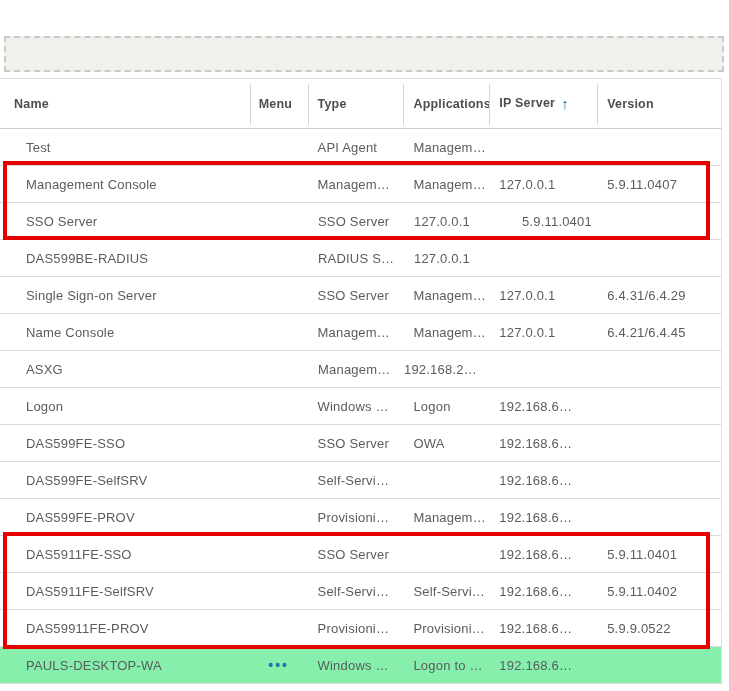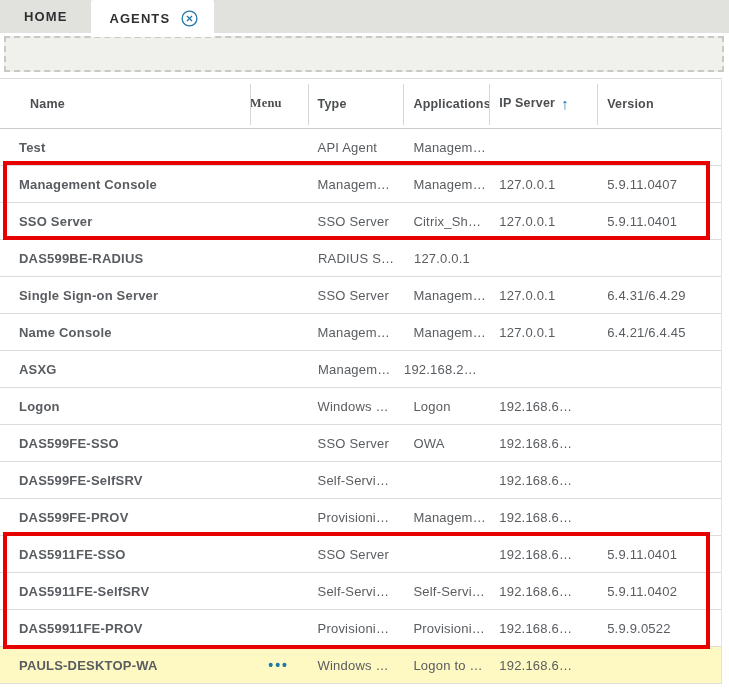--- a/index.html
+++ b/index.html
@@ -81,50 +81,50 @@
     content:"";
     position:absolute; left:0; top:5px; bottom:3px;
     width:1px; background:#d6d6d6;
   }
   .col-name  { width:250px; }
   .col-menu  { width:58px;  }
   .col-type  { width:96px;  }
   .col-applications { width:86px; }
   .col-ip    { width:108px; }
   .col-version { width:124px; }
-  .th.col-name { padding-left:30px; }
-  .th.col-menu { padding-left:0;font-family:Liberation Serif, serif; }
+  .th.col-name { padding-left:14px; }
+  .th.col-menu { padding-left:9px; }
   .ip-label { width:56px; line-height:1.3; white-space:normal; }
   .sort-arrow {
     margin-left:6px;
     color:#2179a8;
     font-size:15px;
     font-weight:400;
   }
 
   .tbody { background:#fff; }
   .tr {
     display:flex;
     height:37px;
     box-sizing:border-box;
     border-bottom:1px solid #dcdcdc;
     font-size:13px;
     color:#595c60;
     letter-spacing:0.2px;
     background:#fff;
   }
-  .tr.hover { background:#fef9c3; }
+  .tr.hover { background:#86efac; }
   .td {
     display:flex; align-items:center;
     box-sizing:border-box;
     padding-left:10px;
     overflow:hidden;
     white-space:nowrap;
   }
-  .td.col-name { padding-left:19px;font-weight:bold; }
+  .td.col-name { padding-left:26px; }
   .td.col-menu {
     justify-content:center;
     padding-left:0;
   }
   .td.col-menu.has-dots {
     color:#1d79a8;
     font-weight:700;
     font-size:14px;
     letter-spacing:2px;
     cursor:pointer;
@@ -141,34 +141,20 @@
     z-index:5;
   }
   .redbox-1 { top:161px; height:79px; }
   .redbox-2 { top:532px; height:117px; }
 </style>
 </head>
 <body>
 
 <div class="screen">
 
-  <div class="tabbar">
-    <div class="tab">
-      <span>HOME</span>
-    </div>
-    <div class="tab active">
-      <span>AGENTS</span>
-      <span class="close-btn">
-        <svg width="17" height="17" viewBox="0 0 17 17">
-          <circle cx="8.5" cy="8.5" r="7.4" fill="none" stroke="#2179a8" stroke-width="1.3"></circle>
-          <path d="M6 6 L11 11 M11 6 L6 11" fill="none" stroke="#2179a8" stroke-width="1.3"></path>
-        </svg>
-      </span>
-    </div>
-  </div>
 
   <div class="dropzone"></div>
 
   <div class="grid">
     <div class="thead">
       <div class="th col-name">
         <span>Name</span>
       </div>
       <div class="th col-menu">
         <span>Menu</span>
@@ -201,21 +187,20 @@
           <div class="td col-menu"></div>
           <div class="td col-type">Managem…</div>
           <div class="td col-applications">Managem…</div>
           <div class="td col-ip">127.0.0.1</div>
           <div class="td col-version">5.9.11.0407</div>
         </div>
         <div class="tr">
           <div class="td col-name">SSO Server</div>
           <div class="td col-menu"></div>
           <div class="td col-type">SSO Server</div>
-          <div class="td col-applications">Citrix_Sh…</div>
           <div class="td col-ip">127.0.0.1</div>
           <div class="td col-version">5.9.11.0401</div>
         </div>
         <div class="tr">
           <div class="td col-name">DAS599BE-RADIUS</div>
           <div class="td col-menu"></div>
           <div class="td col-type">RADIUS S…</div>
           <div class="td col-ip">127.0.0.1</div>
           <div class="td col-version"></div>
         </div>

